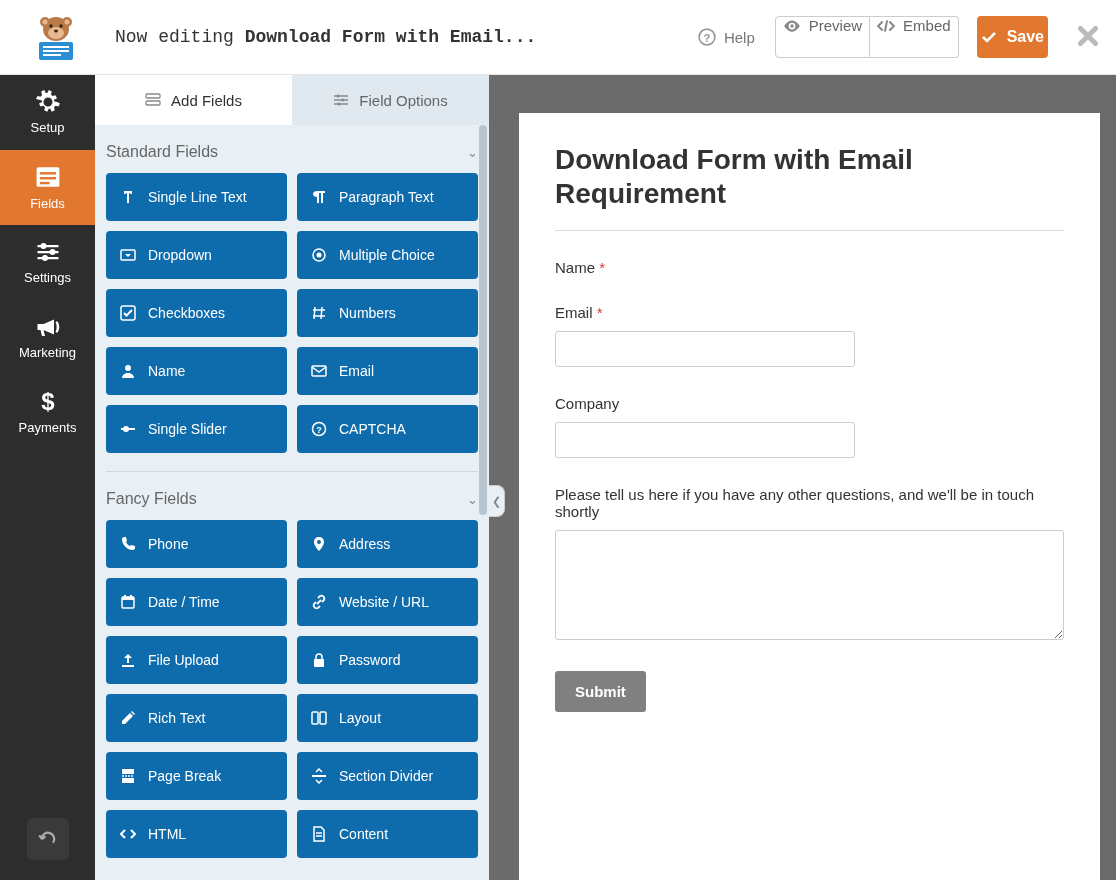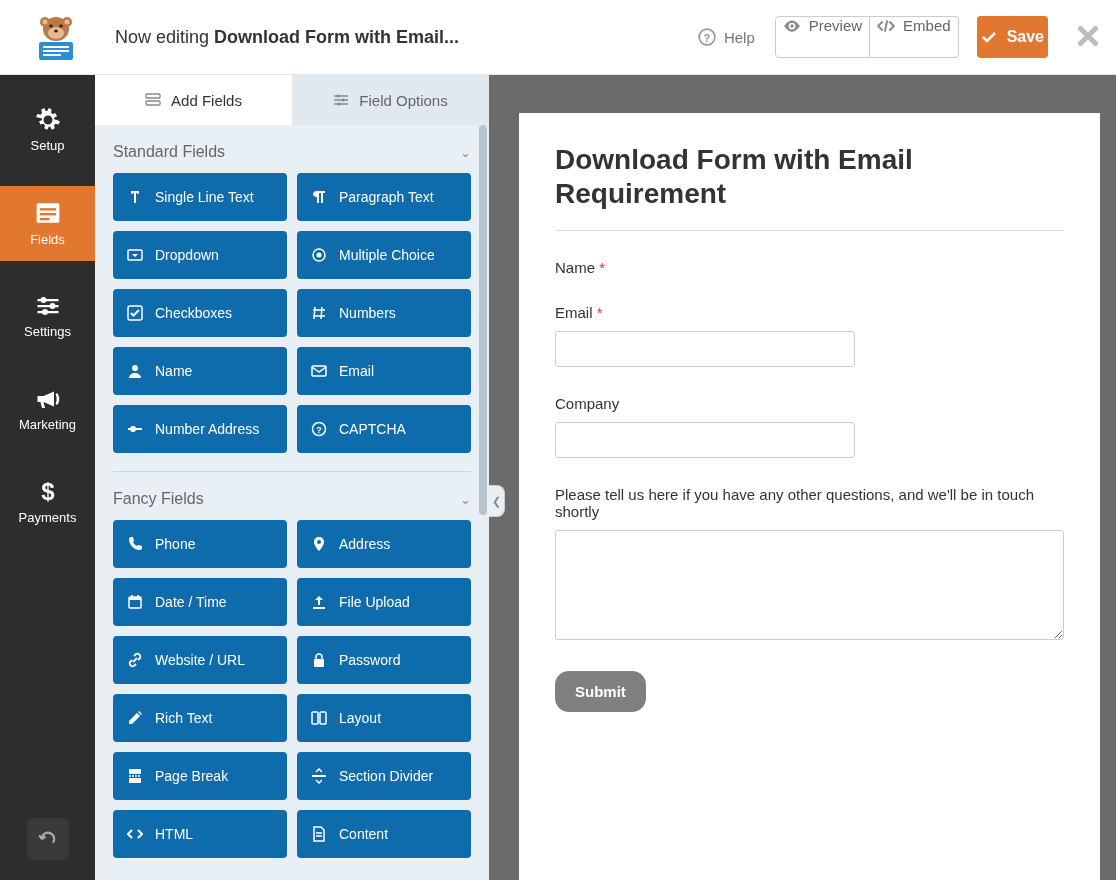--- a/index.html
+++ b/index.html
@@ -2,49 +2,49 @@
 <html><head>
 <meta charset="utf-8">
 <style>
 * { box-sizing: border-box; margin: 0; padding: 0; }
 body { font-family: -apple-system, BlinkMacSystemFont, "Segoe UI", Arial, sans-serif; font-size: 14px; color: #333; width: 1116px; height: 880px; overflow: hidden; background: #fff; }
 
 
 .topbar { height: 75px; display: flex; align-items: center; padding: 0 18px; border-bottom: 1px solid #e5e5e5; }
 .logo-box { width: 75px; display: flex; justify-content: center; align-items: center; }
 .logo-box svg { width: 50px; height: 46px; }
-.editing-text { margin-left: 22px; font-size: 18px; color: #333; flex-shrink: 0; }
+.editing-text { margin-left: 22px; font-size: 18px; color: #333; flex-shrink: 0; font-family: Liberation Mono, monospace; }
 .editing-text .bold { font-weight: 600; }
 .topbar-spacer { flex: 1; }
 .help-link { display: flex; align-items: center; gap: 8px; color: #777; cursor: pointer; margin-right: 20px; font-size: 15px; }
 .btn-group { display: flex; }
 .btn-outline { height: 42px; padding: 0 7px; background: #fff; border: 1px solid #ccc; color: #666; display: flex; gap: 8px; font-size: 15px; cursor: pointer; }
 .btn-outline:first-child { border-radius: 4px 0 0 4px; }
 .btn-outline:last-child { border-radius: 0 4px 4px 0; border-left: none; }
 .btn-save { height: 42px; padding: 0 4px; background: #e27730; color: #fff; border: none; border-radius: 4px; display: flex; align-items: center; gap: 10px; font-size: 16px; font-weight: 600; cursor: pointer; margin-left: 18px; }
 .close-btn { margin-left: 30px; color: #bbb; cursor: pointer; }
 
 
 .main-area { display: flex; height: calc(880px - 75px); }
 
 
 .left-nav { width: 95px; background: #2d2d2d; display: flex; flex-direction: column; }
-.nav-item { height: 75px; display: flex; flex-direction: column; align-items: center; justify-content: center; color: #fff; font-size: 13px; gap: 6px; cursor: pointer; margin-top: 18px; }
+.nav-item { height: 75px; display: flex; flex-direction: column; align-items: center; justify-content: center; color: #fff; font-size: 13px; gap: 6px; cursor: pointer; }
 .nav-item.active { background: #e27730; }
 .nav-item svg { fill: #fff; }
 .nav-bottom { margin-top: auto; padding-bottom: 20px; display: flex; justify-content: center; }
 .undo-btn { width: 42px; height: 42px; background: #3a3a3a; border-radius: 6px; display: flex; align-items: center; justify-content: center; color: #aaa; cursor: pointer; }
 
 
 .fields-sidebar { width: 394px; background: #e8f0f6; display: flex; flex-direction: column; position: relative; }
 .tabs { display: flex; height: 50px; }
 .tab { flex: 1; display: flex; align-items: center; justify-content: center; gap: 10px; font-size: 15px; color: #666; cursor: pointer; }
 .tab.active { background: #fff; color: #333; font-weight: 500; }
 .tab:not(.active) { background: #e0e9ef; }
-.fields-scroll { flex: 1; overflow-y: auto; padding: 0 18px 20px; }
+.fields-scroll { flex: 1; overflow-y: auto; padding: 0 11px 20px; }
 .section-header { display: flex; align-items: center; justify-content: space-between; padding: 18px 0 12px; font-size: 16px; color: #666; cursor: pointer; }
 .section-divider { border-top: 1px solid #cdd8e0; margin-top: 18px; }
 .field-grid { display: grid; grid-template-columns: 1fr 1fr; gap: 10px; }
 .field-btn { height: 48px; background: #0e6cad; color: #fff; border: none; border-radius: 4px; display: flex; align-items: center; padding: 0 14px; gap: 12px; font-size: 14px; cursor: pointer; text-align: center; }
 .field-btn svg { fill: #fff; width: 16px; height: 16px; flex-shrink: 0; }
 .scroll-track { position: absolute; right: 0; top: 50px; bottom: 0; width: 12px; }
 .scroll-thumb { position: absolute; right: 2px; top: 0; width: 8px; height: 390px; background: #b8c5ce; border-radius: 4px; }
 .collapse-handle { position: absolute; right: -16px; top: 410px; width: 16px; height: 32px; background: #e8f0f6; border: 1px solid #ccc; border-left: none; border-radius: 0 8px 8px 0; display: flex; align-items: center; justify-content: center; color: #888; cursor: pointer; z-index: 5; font-size: 11px; }
 
 
@@ -53,21 +53,21 @@
 .form-title { font-size: 28px; font-weight: 600; color: #333; line-height: 1.2; padding-bottom: 20px; border-bottom: 1px solid #ddd; margin-bottom: 28px; }
 .form-field { margin-bottom: 28px; }
 .field-label { display: block; font-size: 15px; color: #333; margin-bottom: 10px; }
 .req { color: #d63638; }
 .name-row { display: flex; gap: 20px; }
 .name-col { display: flex; flex-direction: column; }
 .name-col input { width: 140px; }
 .sub-label { font-size: 13px; color: #666; margin-top: 6px; }
 input[type=text], input[type=email], textarea { border: 1px solid #ccc; border-radius: 3px; padding: 9px 10px; font-size: 14px; font-family: inherit; width: 300px; }
 textarea { width: 100%; height: 110px; resize: vertical; }
-.btn-submit { background: #808080; color: #fff; border: none; padding: 12px 20px; font-size: 15px; font-weight: 600; border-radius: 14px; cursor: pointer; }
+.btn-submit { background: #808080; color: #fff; border: none; padding: 12px 20px; font-size: 15px; font-weight: 600; border-radius: 3px; cursor: pointer; }
 .full-width input { width: 300px; }
 
 .chev { font-size: 13px; color: #888; }
 </style>
 </head>
 <body>
 
 <svg width="0" height="0" style="position:absolute">
 <defs>
 <g id="i-text">
@@ -333,21 +333,21 @@
           <button class="field-btn">
             <svg viewBox="0 0 16 16">
               <use href="#i-mail"></use>
             </svg>
             <span>Email</span>
           </button>
           <button class="field-btn">
             <svg viewBox="0 0 16 16">
               <use href="#i-slider"></use>
             </svg>
-            <span>Number Address</span>
+            <span>Single Slider</span>
           </button>
           <button class="field-btn">
             <svg viewBox="0 0 16 16">
               <use href="#i-help"></use>
             </svg>
             <span>CAPTCHA</span>
           </button>
         </div>
         <div class="section-divider"></div>
         <div class="section-header">
@@ -368,29 +368,29 @@
             <span>Address</span>
           </button>
           <button class="field-btn">
             <svg viewBox="0 0 16 16">
               <use href="#i-calendar"></use>
             </svg>
             <span>Date / Time</span>
           </button>
           <button class="field-btn">
             <svg viewBox="0 0 16 16">
+              <use href="#i-link"></use>
+            </svg>
+            <span>Website / URL</span>
+          </button>
+          <button class="field-btn">
+            <svg viewBox="0 0 16 16">
               <use href="#i-upload"></use>
             </svg>
             <span>File Upload</span>
-          </button>
-          <button class="field-btn">
-            <svg viewBox="0 0 16 16">
-              <use href="#i-link"></use>
-            </svg>
-            <span>Website / URL</span>
           </button>
           <button class="field-btn">
             <svg viewBox="0 0 16 16">
               <use href="#i-lock"></use>
             </svg>
             <span>Password</span>
           </button>
           <button class="field-btn">
             <svg viewBox="0 0 16 16">
               <use href="#i-edit"></use>

